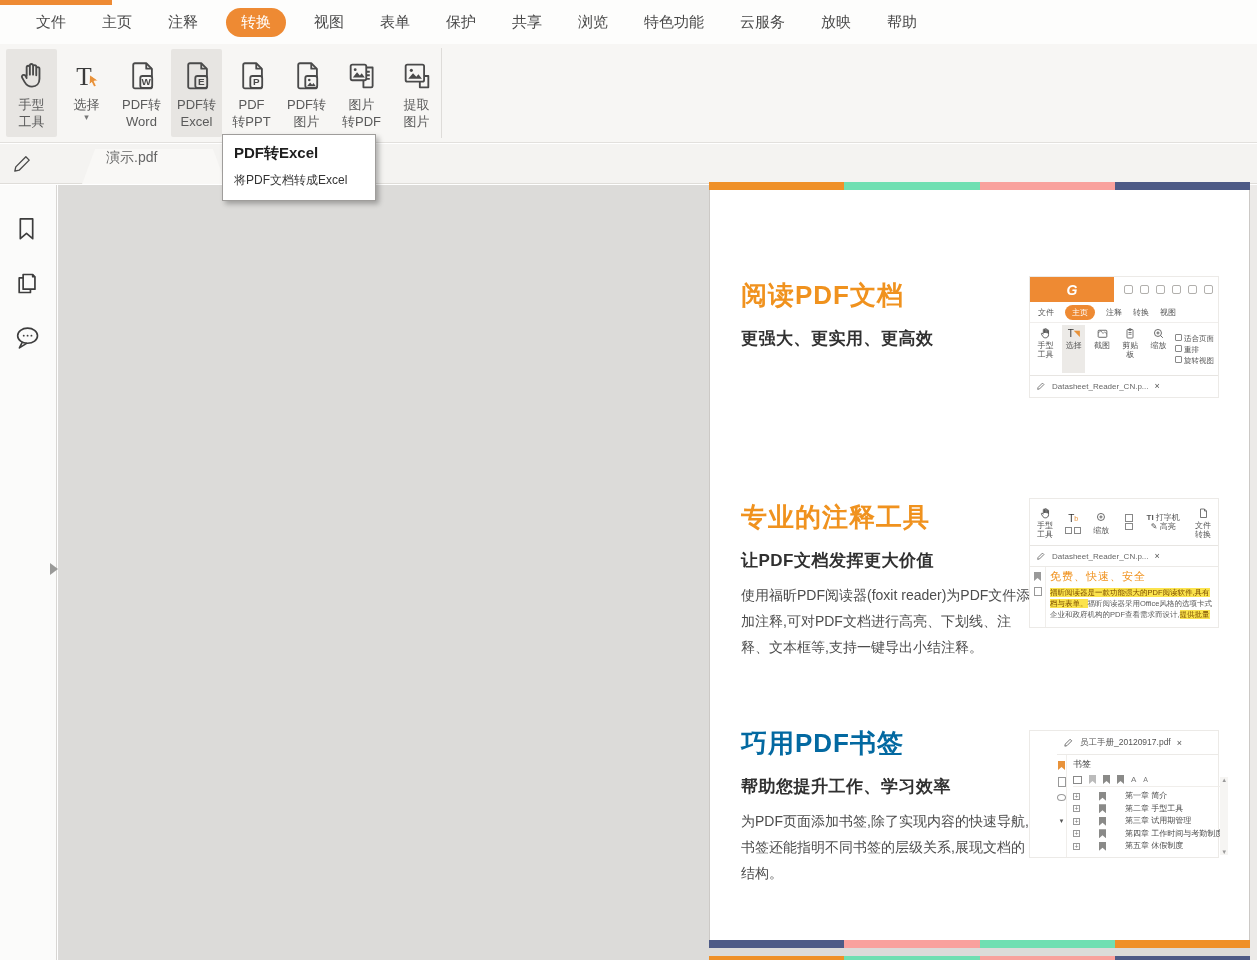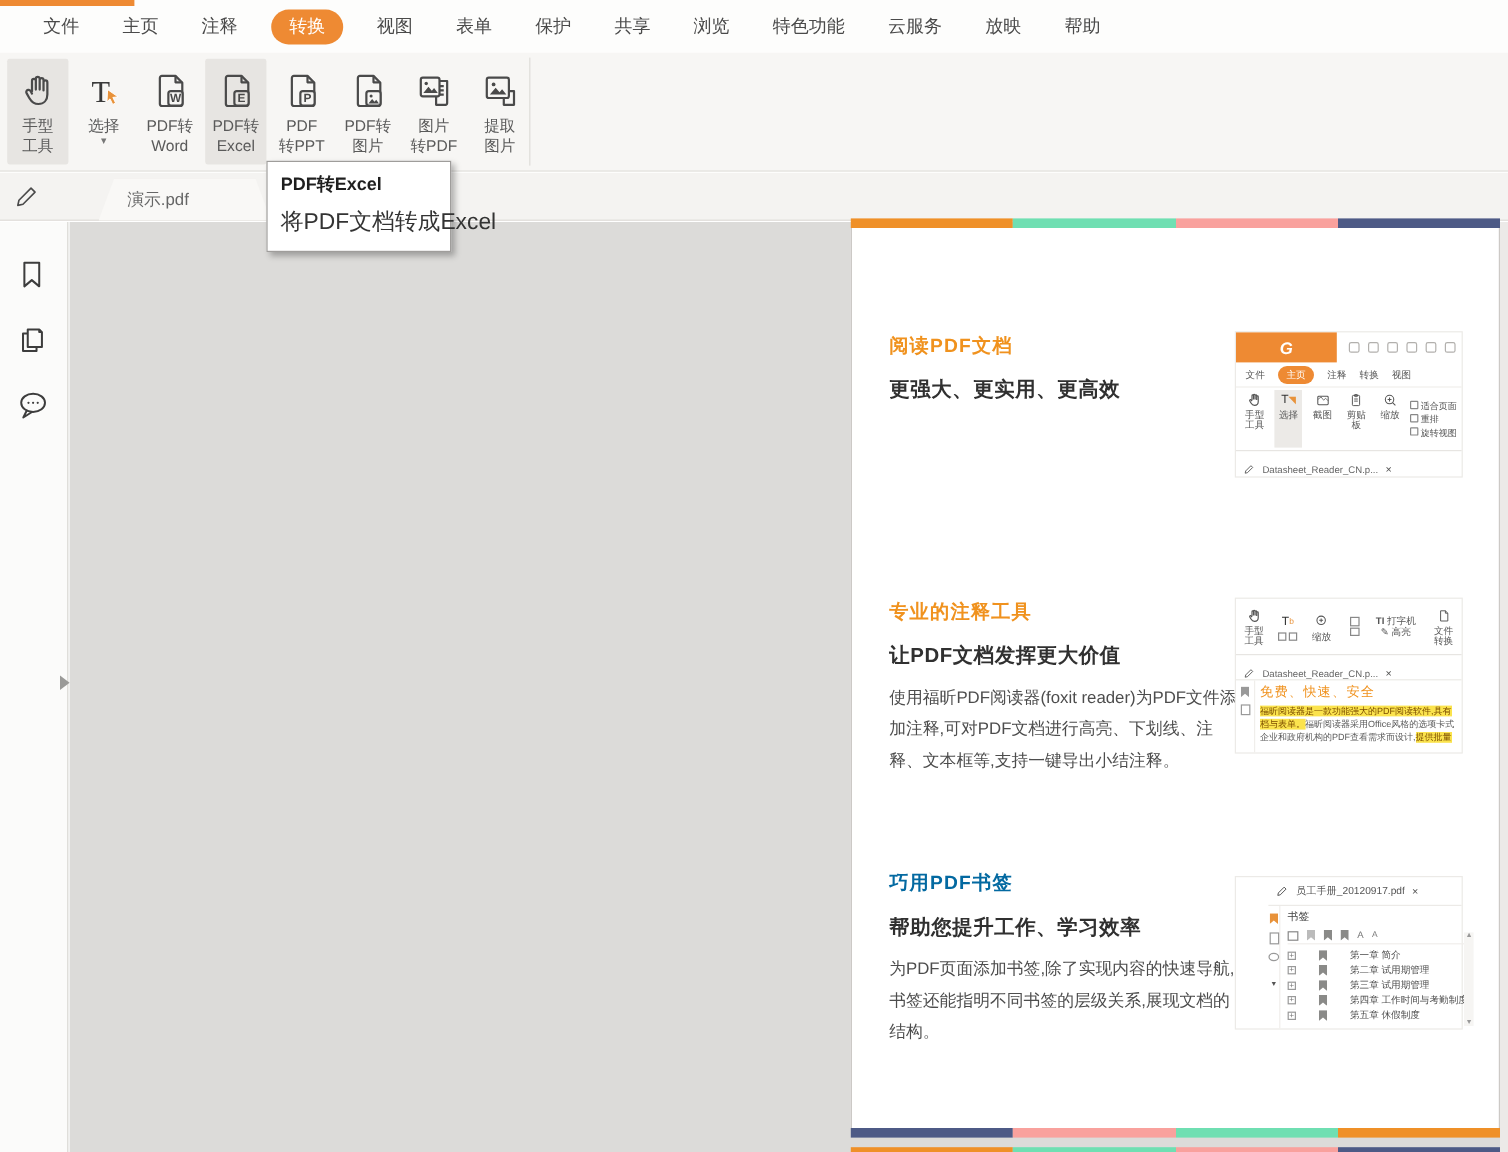--- a/index.html
+++ b/index.html
@@ -22,48 +22,48 @@
   .rbtn .icon { height:40px; display:flex; align-items:center; justify-content:center; }
   .rbtn .lbl { font-size:13px; color:#5a5a5a; line-height:17px; text-align:center; }
   .caret { font-size:9px; color:#777; line-height:8px; }
   .ribbon-sep { position:absolute; left:441px; top:4px; width:1px; height:90px; background:#dedcd9; }
 
   
   .tabbar { position:absolute; top:144px; left:0; right:0; height:40px; background:#f4f3f1; border-bottom:1px solid #dfddd9; }
   .pencil-slot { position:absolute; left:11px; top:8px; }
   .doc-tab { position:absolute; left:82px; top:5px; width:144px; height:35px; background:#f9f8f6;
              clip-path:polygon(13px 0, calc(100% - 13px) 0, 100% 100%, 0 100%);
-             display:flex; align-items:center; padding-left:24px; font-size:14px; color:#666;
+             display:flex; padding-left:24px; font-size:14px; color:#666;
              filter:drop-shadow(0 0 1px #ccc9c5); }
 
   
   .tooltip { position:absolute; left:222px; top:134px; width:154px; background:#fff;
              border:1px solid #9f9d9b; box-shadow:3px 3px 5px rgba(0,0,0,.28);
              padding:9px 11px 11px; z-index:30; }
   .tt-title { font-weight:bold; font-size:15px; color:#1e1e1e; margin-bottom:9px; }
-  .tt-desc  { font-size:19px; color:#333; white-space:nowrap; }
+  .tt-desc  { font-size:12px; color:#333; white-space:nowrap; }
 
   
   .main { position:absolute; top:185px; left:0; right:0; bottom:0; }
   .side-panel { position:absolute; left:0; top:0; width:57px; height:100%; background:#fbfbfa; border-right:1px solid #d8d6d3; }
   .side-ico { position:absolute; left:13px; }
   .expand-handle { position:absolute; left:50px; top:378px; width:0; height:0;
                    border-top:6px solid transparent; border-bottom:6px solid transparent; border-left:8px solid #9a9a98; z-index:5; }
   .canvas { position:absolute; left:58px; top:0; right:7px; bottom:0; background:#dcdbd9; }
   .vscroll { position:absolute; right:0; top:0; width:7px; height:100%; background:#eceae8; }
 
   
   .pdf-page { position:absolute; left:651px; top:-3px; width:541px; }
   .bar { display:flex; height:8px; } .bar > div { flex:1; }
   .page-body { height:750px; background:#fff; position:relative; border-left:1px solid #cecccA; border-right:1px solid #cecccа; }
   .page-body { border-left:1px solid #ccc9c6; border-right:1px solid #ccc9c6; }
   .bar2 { position:absolute; left:651px; top:771px; width:541px; height:6px; display:flex; } .bar2 > div { flex:1; }
 
   .sec { position:absolute; left:31px; width:300px; }
-  .sec h2 { font-size:16px; font-weight:bold; letter-spacing:1px; }
+  .sec h2 { font-size:26px; font-weight:bold; letter-spacing:1px; }
   .sec h3 { font-size:17px; font-weight:bold; color:#303030; margin-top:14px; letter-spacing:.5px; }
   .sec p  { font-size:14px; color:#4d4d4d; margin-top:10px; line-height:26px; width:294px; }
   .s1 { top:88px; } .s2 { top:310px; } .s3 { top:536px; }
 
   
   .thumb { position:absolute; left:319px; width:190px; background:#fff; border:1px solid #eceae7; font-size:8px; color:#555; }
   .t1 { top:86px;  height:122px; }
   .t2 { top:308px; height:130px; }
   .t3 { top:540px; height:128px;padding-left:27px; }
 
@@ -74,21 +74,21 @@
   .t1-winicons span { width:9px; height:9px; border:1px solid #b2b0ad; border-radius:2px; }
   .t1-menu { display:flex; gap:11px; align-items:center; padding:3px 8px; height:20px; }
   .t1-menu .pill { color:#fff; border-radius:8px; padding:2px 7px; }
   .t1-tools { display:flex; gap:5px; padding:2px 4px; height:53px; border-top:1px solid #f0eeec; }
   .mini-btn { display:flex; flex-direction:column; align-items:center; width:27px; text-align:center; line-height:9px; }
   .mini-btn .mi { height:16px; display:flex; align-items:center; justify-content:center; }
   .mini-btn.sel { background:#eceae7; }
   .t-sidecol { display:flex; flex-direction:column; gap:2px; justify-content:center; font-size:7.5px; line-height:9px; }
   .t-sidecol span { white-space:nowrap; }
   .t-sidecol i { display:inline-block; width:7px; height:7px; border:1px solid #888; border-radius:1px; margin-right:2px; font-style:normal; }
-  .t-tabrow { display:flex; align-items:flex-end; gap:6px; padding:0 6px; height:21px; border-top:1px solid #e7e5e2; color:#666; }
+  .t-tabrow { display:flex; align-items:center; gap:6px; padding:0 6px; height:21px; border-top:1px solid #e7e5e2; color:#666; }
   .t-close { color:#555; font-size:9px; }
 
   .t2-tools { display:flex; gap:6px; padding:3px 4px; height:46px; align-items:center; }
   .t2-body { display:flex; border-top:1px solid #eceae7; height:61px; }
   .t2-side { width:16px; display:flex; flex-direction:column; align-items:center; gap:6px; padding-top:5px; border-right:1px solid #f0eeeb; }
   .t2-content { flex:1; padding:2px 4px; overflow:hidden; }
   .t2-h { font-size:11px; letter-spacing:1px; margin-bottom:3px; }
   .t2-line { font-size:7.5px; line-height:11px; white-space:nowrap; color:#5a5a5a; }
   .hl { color:#7c4d00; }
 
@@ -479,21 +479,21 @@
                 <span style="font-size:7px;">A</span>
               </div>
               <div class="t3-row">
                   <span class="plusbox">+</span>
                   <span class="bm"></span>
                   <span>第一章  简介</span>
                 </div>
               <div class="t3-row">
                   <span class="plusbox">+</span>
                   <span class="bm"></span>
-                  <span>第二章  试用期管理</span>
+                  <span>第二章  手型工具</span>
                 </div>
               <div class="t3-row">
                   <span class="plusbox">+</span>
                   <span class="bm"></span>
                   <span>第三章  试用期管理</span>
                 </div>
               <div class="t3-row">
                   <span class="plusbox">+</span>
                   <span class="bm"></span>
                   <span>第四章  工作时间与考勤制度</span>

